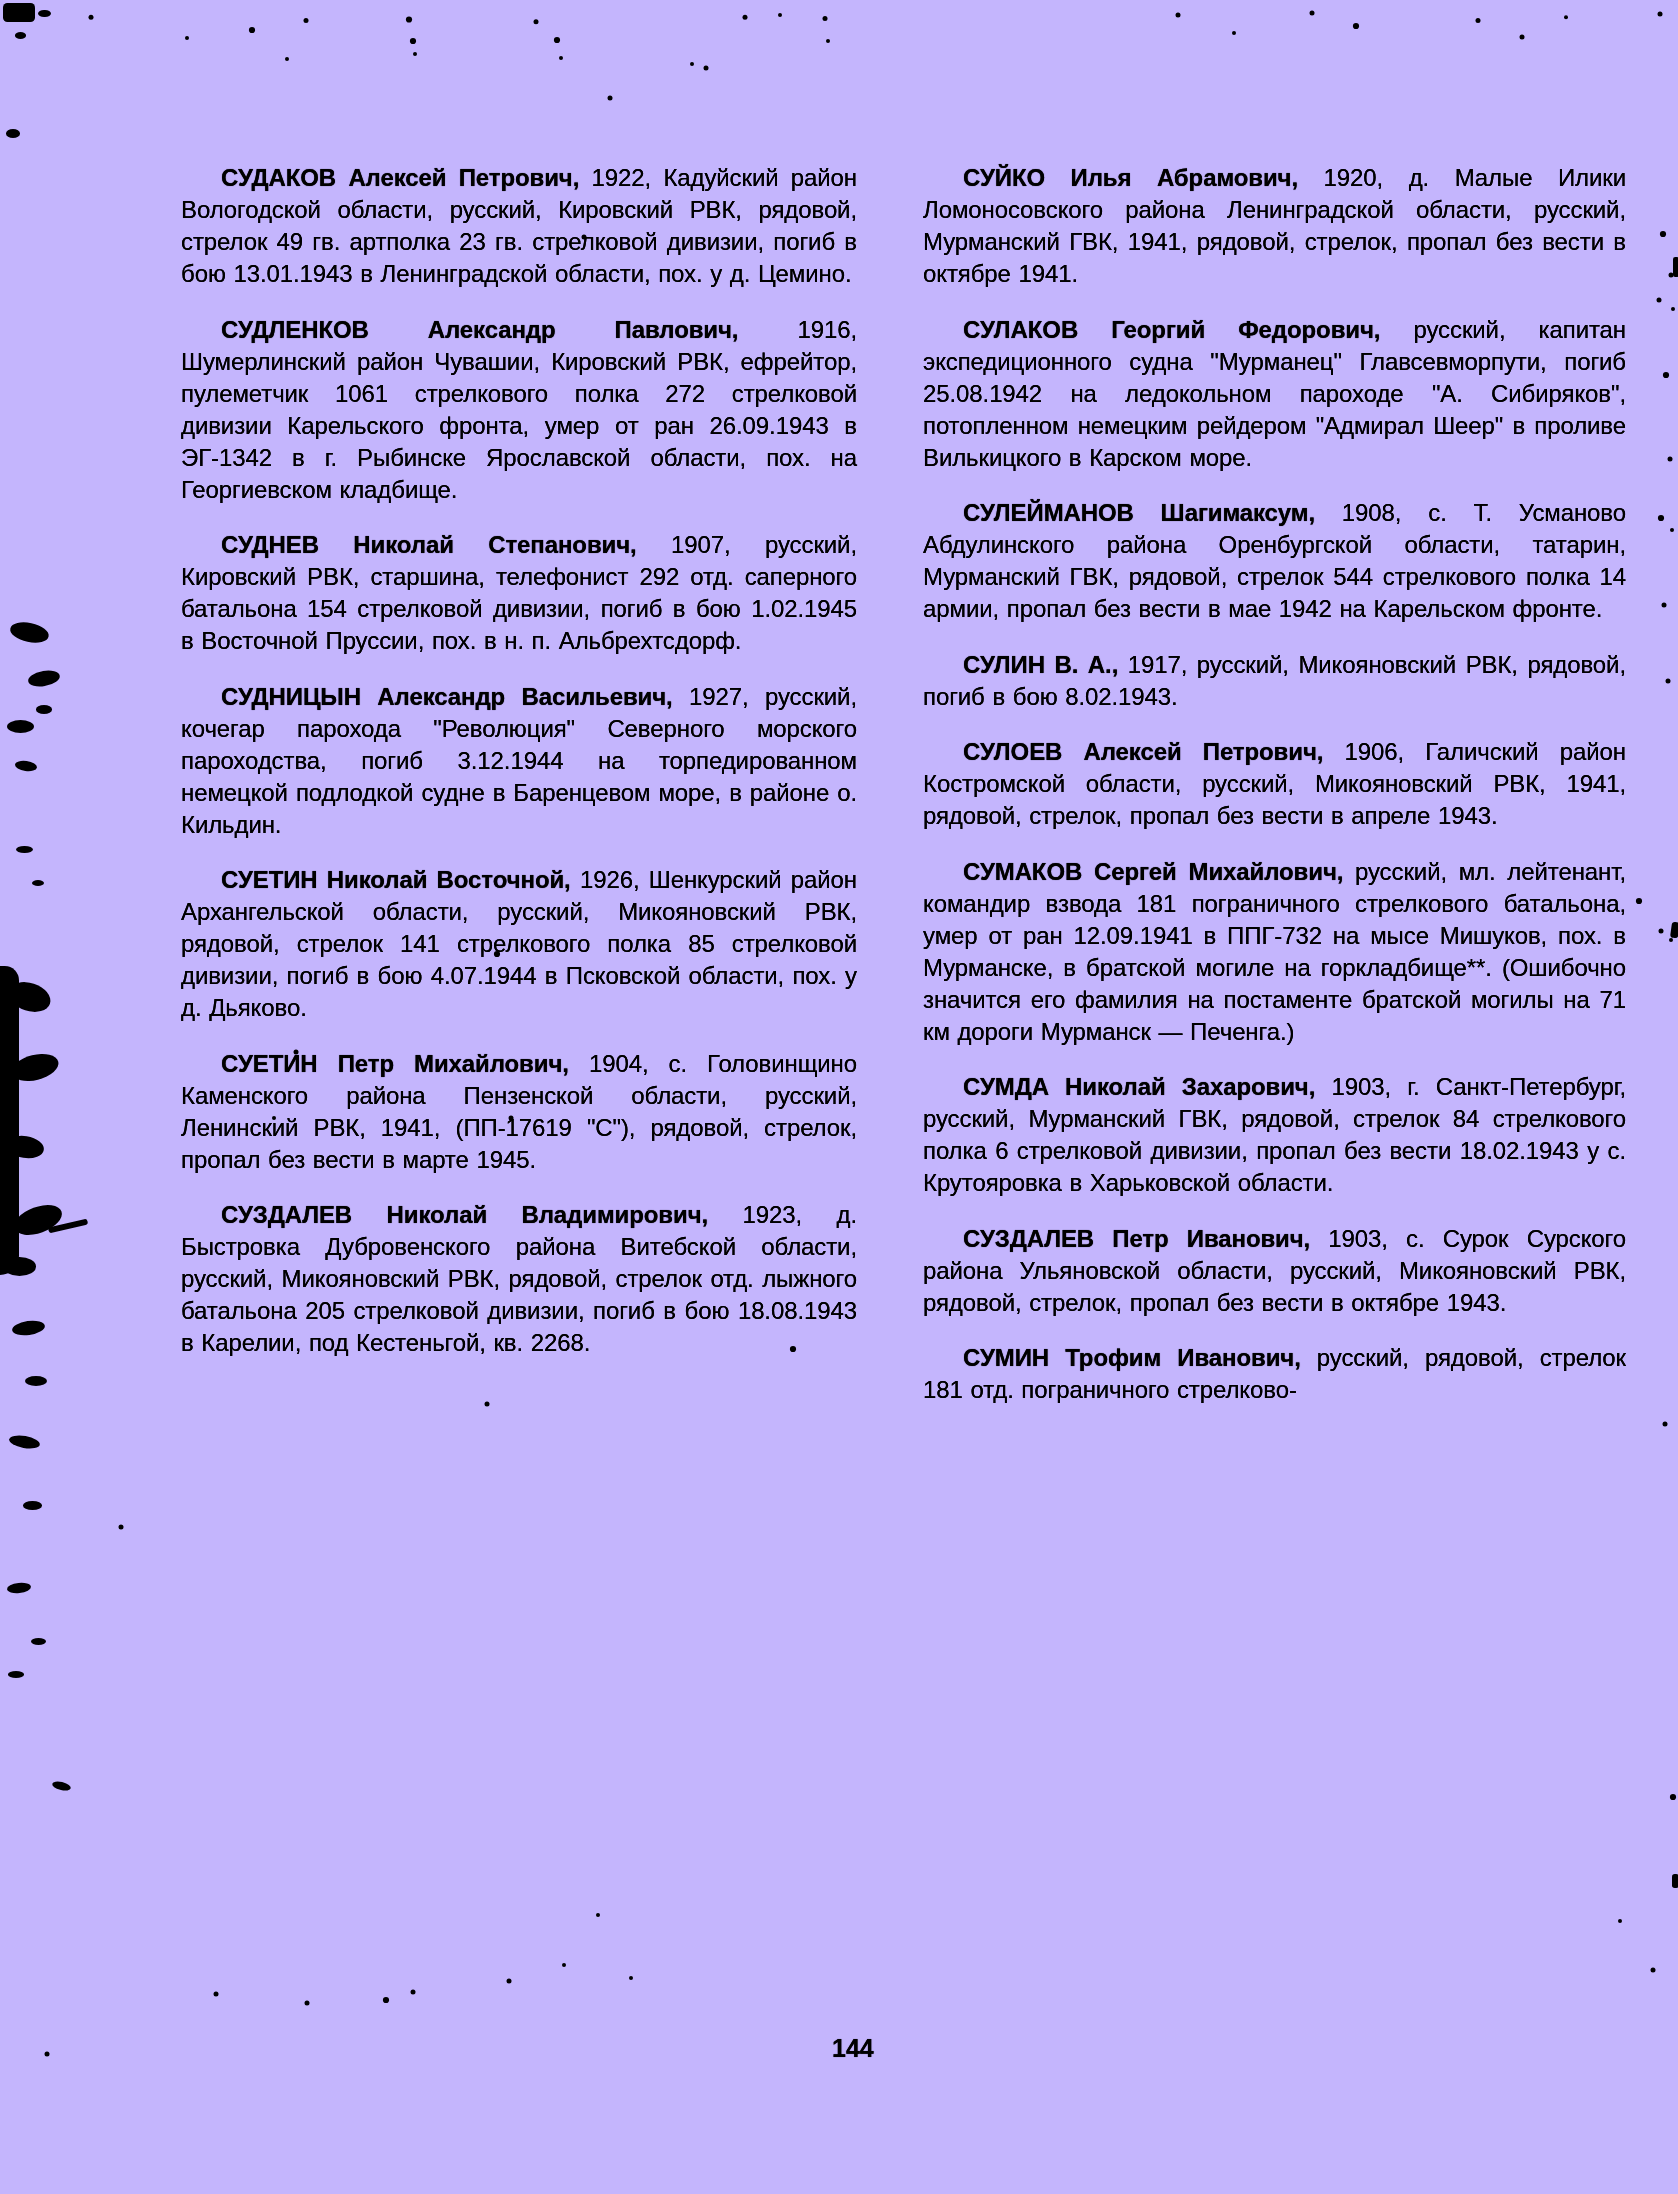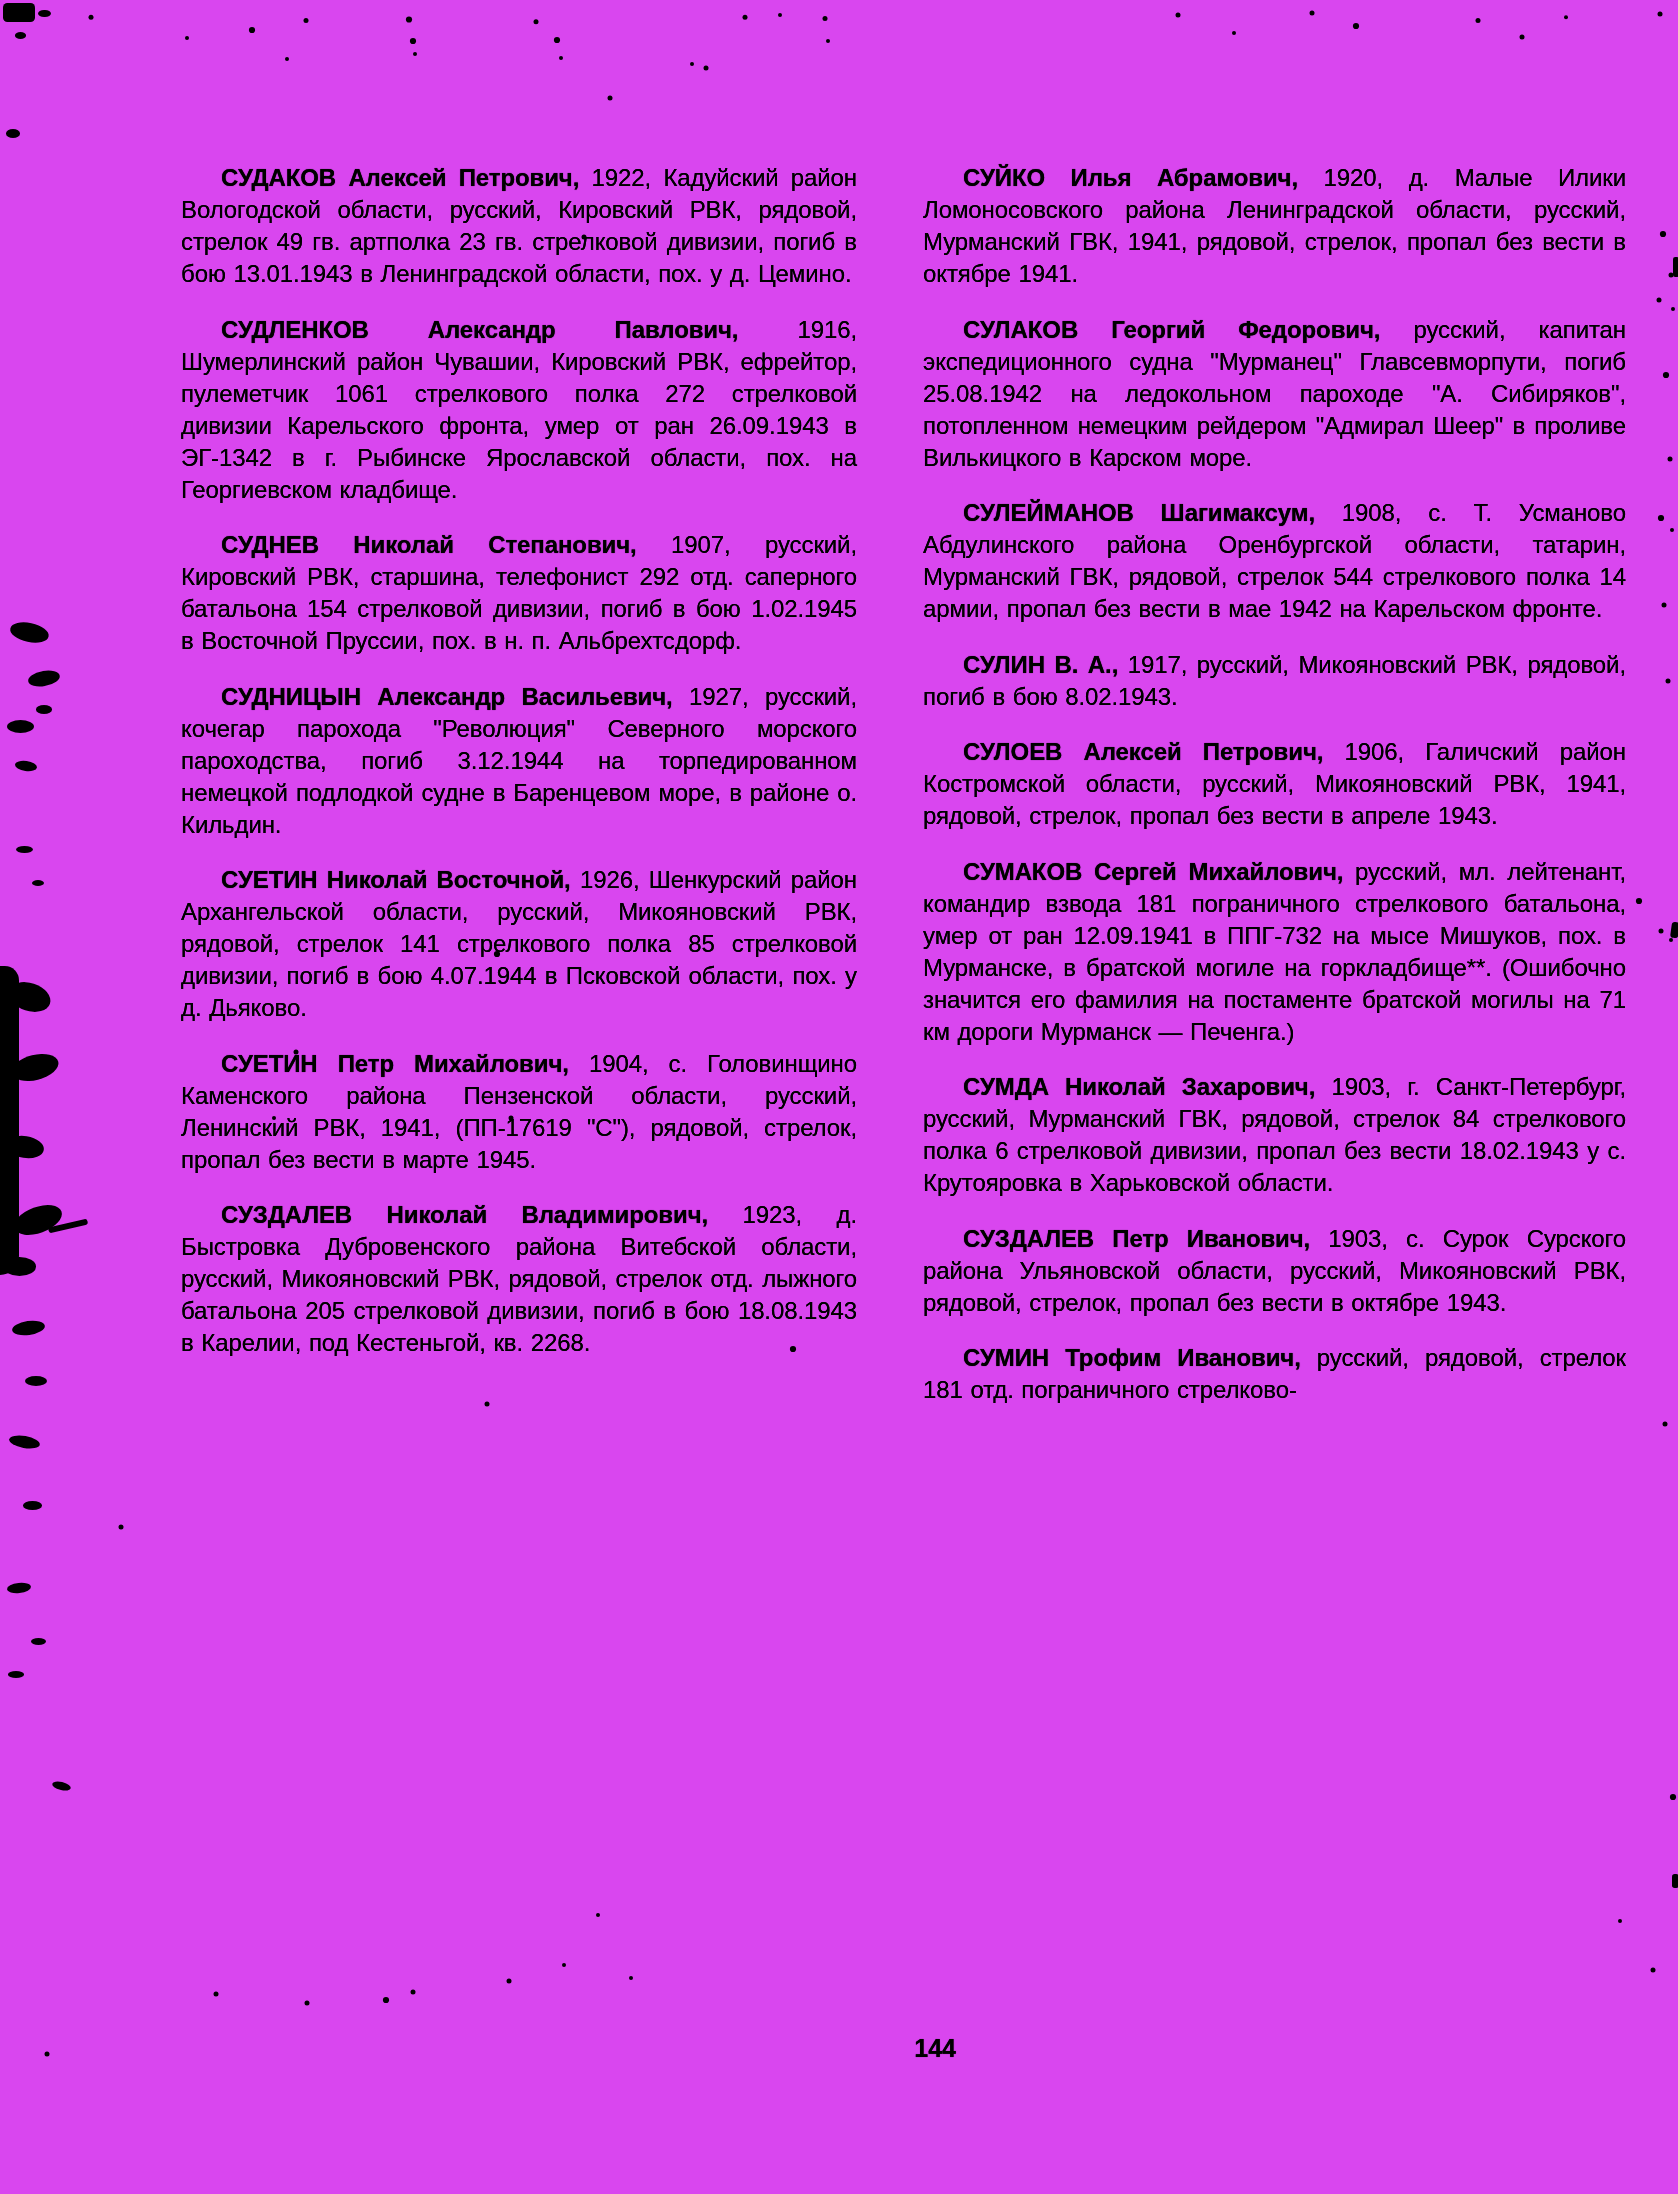--- a/index.html
+++ b/index.html
@@ -1,20 +1,20 @@
 <!DOCTYPE html>
 <html lang="ru" style="font-size:8.7px"><head>
 <meta charset="utf-8">
 <style>
   html, body { margin: 0; padding: 0; background: #ffffff; }
   .sheet {
     position: relative;
     width: 1678px;
     height: 2194px;
-    background: #d946ef;
+    background: #c4b5fd;
     overflow: hidden;
     color: #000;
     font-family: "Liberation Sans", sans-serif;
   }
   .column { position: absolute; top: 162px; }
   .column-left  { left: 181px;  width: 676px; }
   .column-right { left: 903px; width: 703px; margin-left: 20px; }
   p.entry {
     margin: 0 0 23.5px 0;
     font-size: 24px;
@@ -22,23 +22,23 @@
     text-align: justify;
     text-indent: 40px;
     letter-spacing: -0.1px;
     word-spacing: 1.1px;
     text-shadow: 0 0 0.5px #000;
   }
   p.entry b { text-shadow: 0 0 0.8px #000; }
   .page-number {
     position: absolute;
     top: 2034px;
-    left: 852px;
+    left: 832px;
     width: 104px;
-    text-align: right;
+    text-align: left;
     font-size: 25px;
     font-weight: bold;
     text-shadow: 0 0 0.7px #000;
   }
   
   .noise i { position: absolute; display: block; background: #000; border-radius: 50%; }
   .noise .dots { left: 0; top: 0; width: 4.4px; height: 4.4px; background: transparent; border-radius: 50%; }
 </style>
 </head>
 <body>

